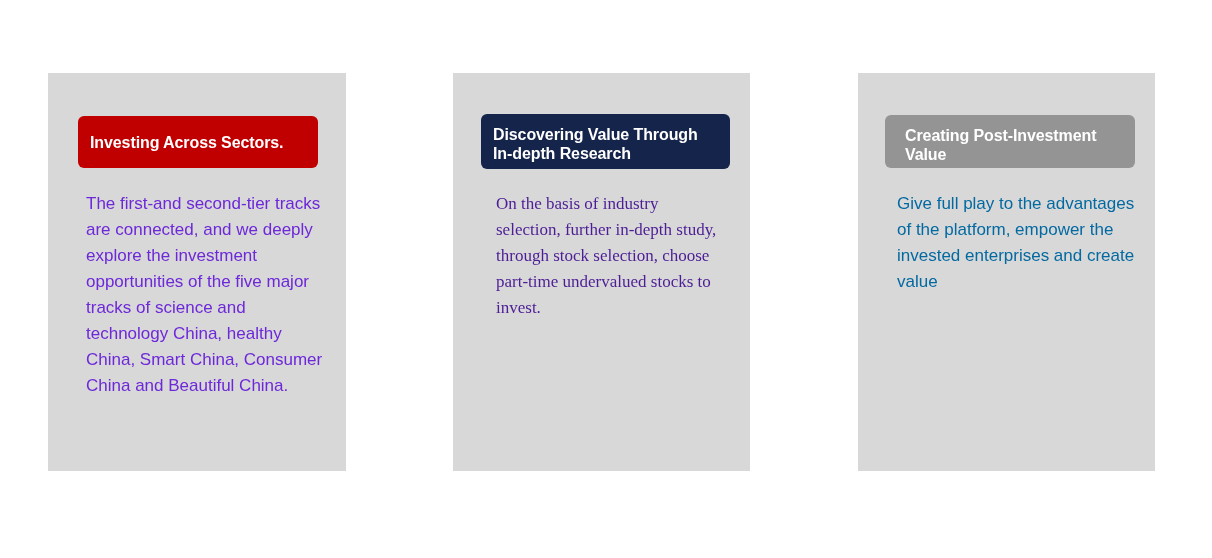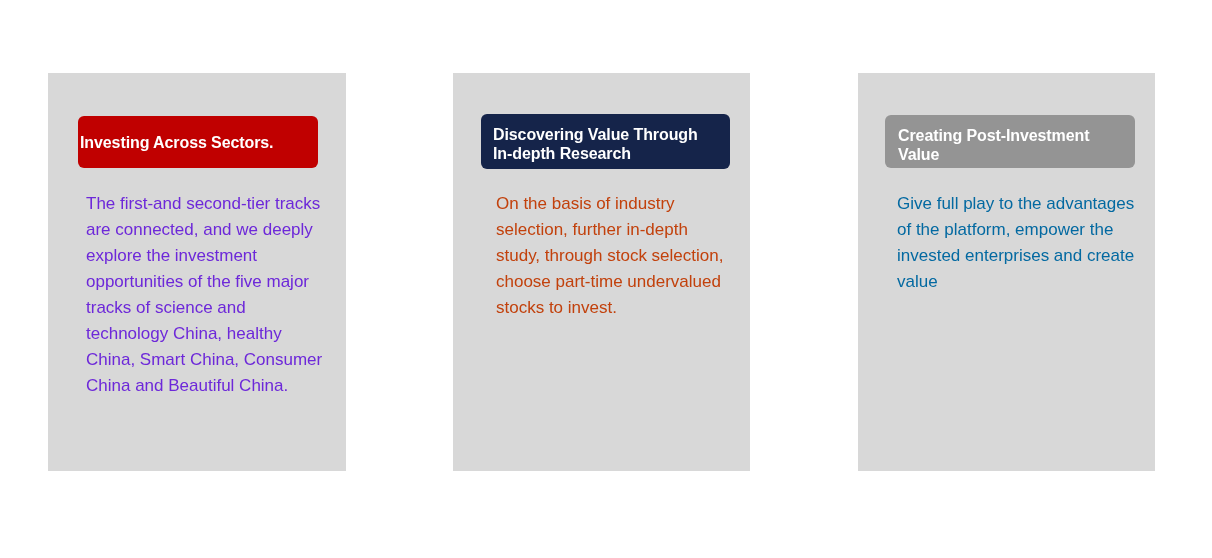--- a/index.html
+++ b/index.html
@@ -46,41 +46,41 @@
     width: 100%;
   }
 
   
   .badge-1 {
     left: 30px;
     top: 43px;
     width: 240px;
     height: 52px;
     background: #c00000;
-    padding: 0 2px;
+    padding: 0 12px;
   }
   
   .badge-2 {
     left: 28px;
     top: 41px;
     width: 249px;
     height: 55px;
     background: #15244a;
     padding: 8px 12px;
     align-items: flex-start;
     padding-top: 11px;
   }
   
   .badge-3 {
     left: 27px;
     top: 42px;
     width: 250px;
     height: 53px;
     background: #949494;
-    padding: 0 13px;
+    padding: 0 20px;
     align-items: flex-start;
     padding-top: 11px;
   }
 
   .body-text {
     position: absolute;
     color: #333333;
     font-size: 17px;
     line-height: 26px;
     white-space: pre-line;
@@ -101,21 +101,21 @@
     <div class="badge badge-1" style="background: rgb(192, 0, 0);">
       <span class="badge-inner">Investing Across Sectors.</span>
     </div>
     <div class="body-text body-1" style="color: #6d28d9;">The first-and second-tier tracks are connected, and we deeply explore the investment opportunities of the five major tracks of science and technology China, healthy China, Smart China, Consumer China and Beautiful China.</div>
   </div>
 
   <div class="card card-2" style="background: rgb(216, 216, 216);">
     <div class="badge badge-2" style="background: rgb(21, 36, 74);">
       <span class="badge-inner">Discovering Value Through In-depth Research</span>
     </div>
-    <div class="body-text body-2" style="color: #c2410c;">On the basis of industry selection, further in-depth study, through stock selection, choose part-time undervalued stocks to invest.</div>
+    <div class="body-text body-2" style="color: #4c1d95; font-family: Liberation Serif, serif;">On the basis of industry selection, further in-depth study, through stock selection, choose part-time undervalued stocks to invest.</div>
   </div>
 
   <div class="card card-3" style="background: rgb(216, 216, 216);">
     <div class="badge badge-3" style="background: rgb(148, 148, 148);">
       <span class="badge-inner">Creating Post-Investment Value</span>
     </div>
     <div class="body-text body-3" style="color: #0369a1;">Give full play to the advantages of the platform, empower the invested enterprises and create value</div>
   </div>
 
 </div>

